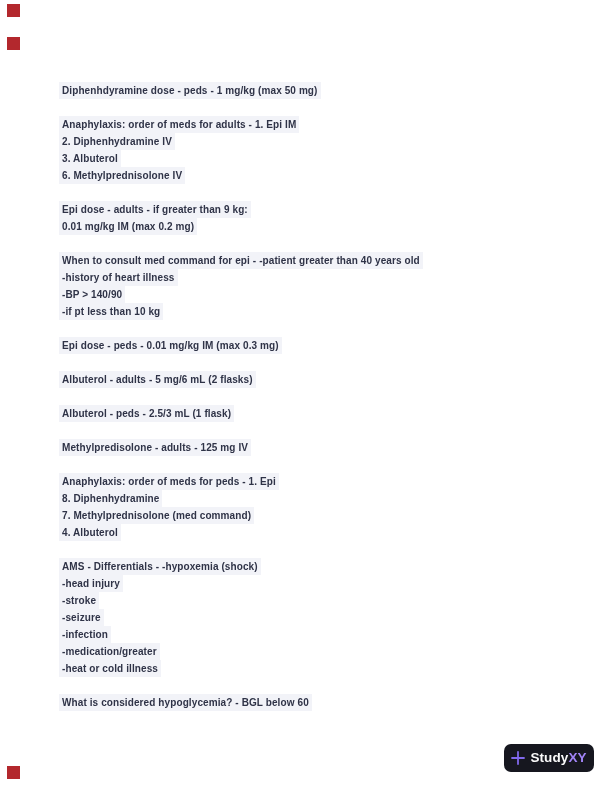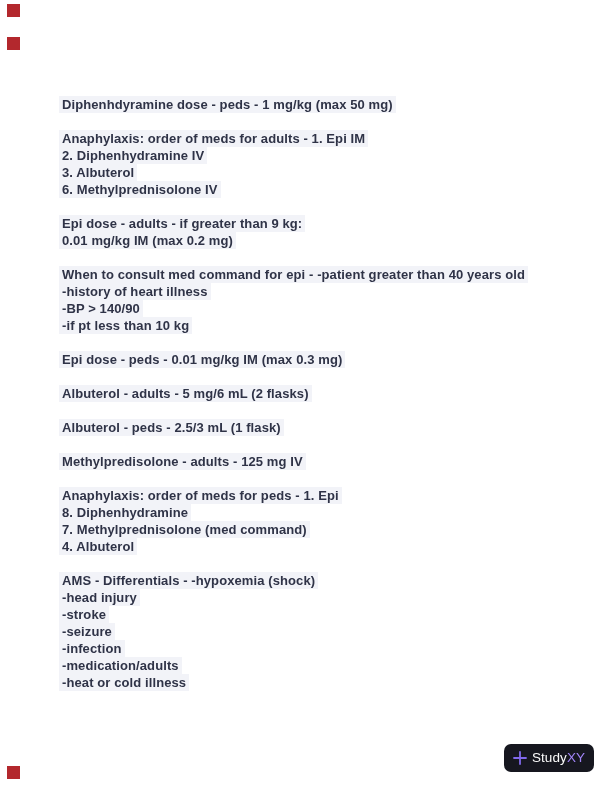--- a/index.html
+++ b/index.html
@@ -28,23 +28,23 @@
   .marker {
     position: absolute;
     left: 7px;
     width: 13px;
     height: 13px;
     background: var(--marker-color);
   }
   .content {
     position: absolute;
     left: 62px;
-    top: 96px;
+    top: 82px;
     width: 500px;
-    font-size: 13px;
+    font-size: 10px;
     font-weight: bold;
     line-height: 17px;
     letter-spacing: 0.1px;
     color: var(--text-color);
   }
   .para { margin-bottom: 17px; }
   .para:last-child { margin-bottom: 0; }
   .line { height: 17px; white-space: nowrap; }
   .line > span {
     display: inline-block;
@@ -62,21 +62,21 @@
     background: var(--badge-bg);
     border-radius: 7px;
     display: flex;
     align-items: center;
     justify-content: center;
     gap: 5px;
     cursor: pointer;
   }
   .badge .brand {
     font-size: 13.5px;
-    font-weight: normal;
+    font-weight: bold;
     letter-spacing: 0.1px;
     line-height: 1;
   }
   .brand-study { color: var(--brand-primary); }
   .brand-xy { color: var(--brand-accent); }
   .plus-icon { display: block; }
 </style>
 </head>
 <body>
 
@@ -125,22 +125,25 @@
         <div class="line"><span>8. Diphenhydramine</span></div>
         <div class="line"><span>7. Methylprednisolone (med command)</span></div>
         <div class="line"><span>4. Albuterol</span></div>
       </div>
       <div class="para">
         <div class="line"><span>AMS - Differentials - -hypoxemia (shock)</span></div>
         <div class="line"><span>-head injury</span></div>
         <div class="line"><span>-stroke</span></div>
         <div class="line"><span>-seizure</span></div>
         <div class="line"><span>-infection</span></div>
-        <div class="line"><span>-medication/adults</span></div>
+        <div class="line"><span>-medication/greater</span></div>
         <div class="line"><span>-heat or cold illness</span></div>
+      </div>
+      <div class="para">
+        <div class="line"><span>What is considered hypoglycemia? - BGL below 60</span></div>
       </div>
     </div>
 
   <div class="badge">
     <svg class="plus-icon" width="14" height="14" viewBox="0 0 14 14">
       <line x1="7" y1="1" x2="7" y2="13" stroke="#8169ec" stroke-width="1.8" stroke-linecap="round"></line>
       <line x1="1" y1="7" x2="13" y2="7" stroke="#8169ec" stroke-width="1.8" stroke-linecap="round"></line>
     </svg>
     <span class="brand"><span class="brand-study">Study</span><span class="brand-xy">XY</span></span>
   </div>

